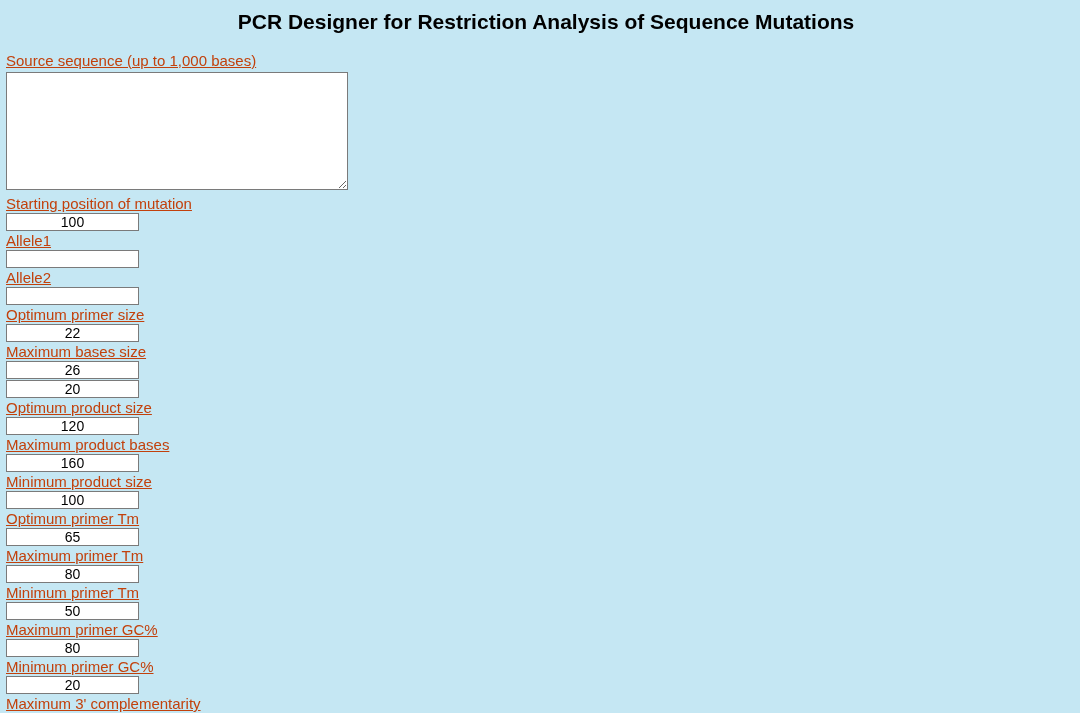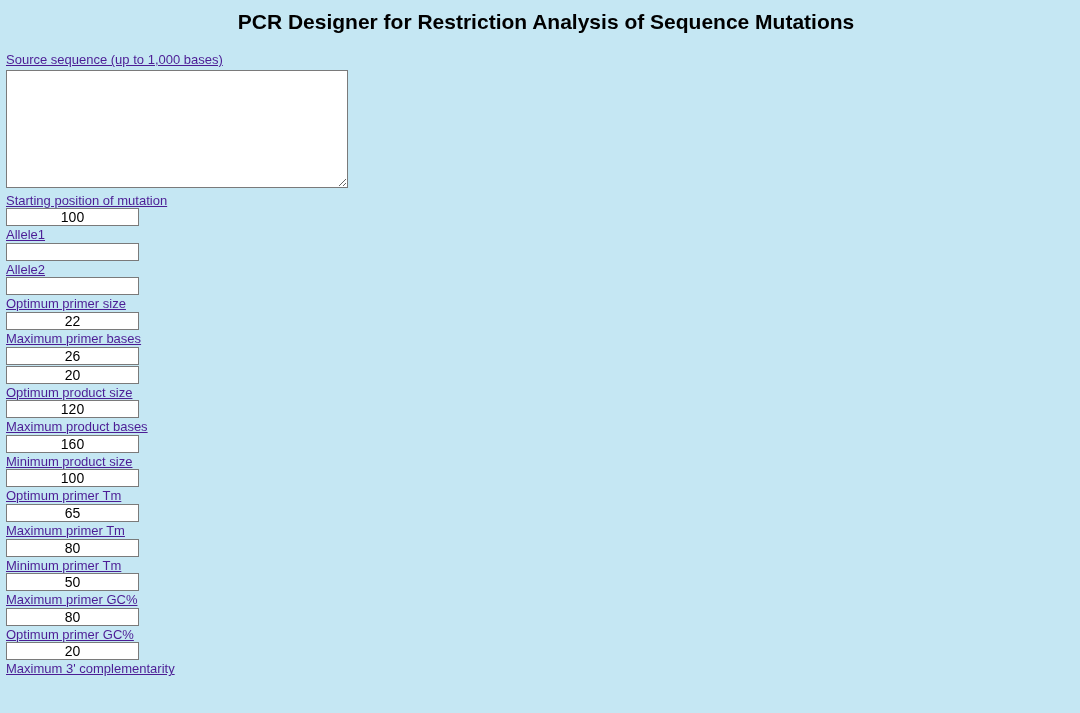--- a/index.html
+++ b/index.html
@@ -21,23 +21,23 @@
     }
     .header h1 {
       font-size: 21px;
       font-weight: bold;
       color: #000;
     }
     .form-area {
       padding-left: 6px;
     }
     .field-label {
-      color: #4c1d95;
+      color: #c2410c;
       text-decoration: underline;
-      font-size: 13px;
+      font-size: 15px;
       display: block;
       line-height: 1.2;
       cursor: pointer;
     }
     textarea {
       width: 342px;
       height: 118px;
       font-family: Arial, sans-serif;
       font-size: 13px;
       resize: both;
@@ -90,21 +90,21 @@
     <a class="field-label">Allele2</a>
     <input type="text" value="" style="">
   </div>
 
   <div class="field-group">
     <a class="field-label">Optimum primer size</a>
     <input type="text" value="22" style="">
   </div>
 
   <div class="field-group">
-    <a class="field-label">Maximum primer bases</a>
+    <a class="field-label">Maximum bases size</a>
     <input type="text" value="26" style="">
   </div>
 
   <div class="field-group">
     <input type="text" value="20" style="">
   </div>
 
   <div class="field-group">
     <a class="field-label">Optimum product size</a>
     <input type="text" value="120" style="">
@@ -134,21 +134,21 @@
     <a class="field-label">Minimum primer Tm</a>
     <input type="text" value="50" style="">
   </div>
 
   <div class="field-group">
     <a class="field-label">Maximum primer GC%</a>
     <input type="text" value="80" style="">
   </div>
 
   <div class="field-group">
-    <a class="field-label">Optimum primer GC%</a>
+    <a class="field-label">Minimum primer GC%</a>
     <input type="text" value="20" style="">
   </div>
 
 
   <div class="field-group">
     <a class="field-label">Maximum 3' complementarity</a>
 
   </div>
 
 </div>

